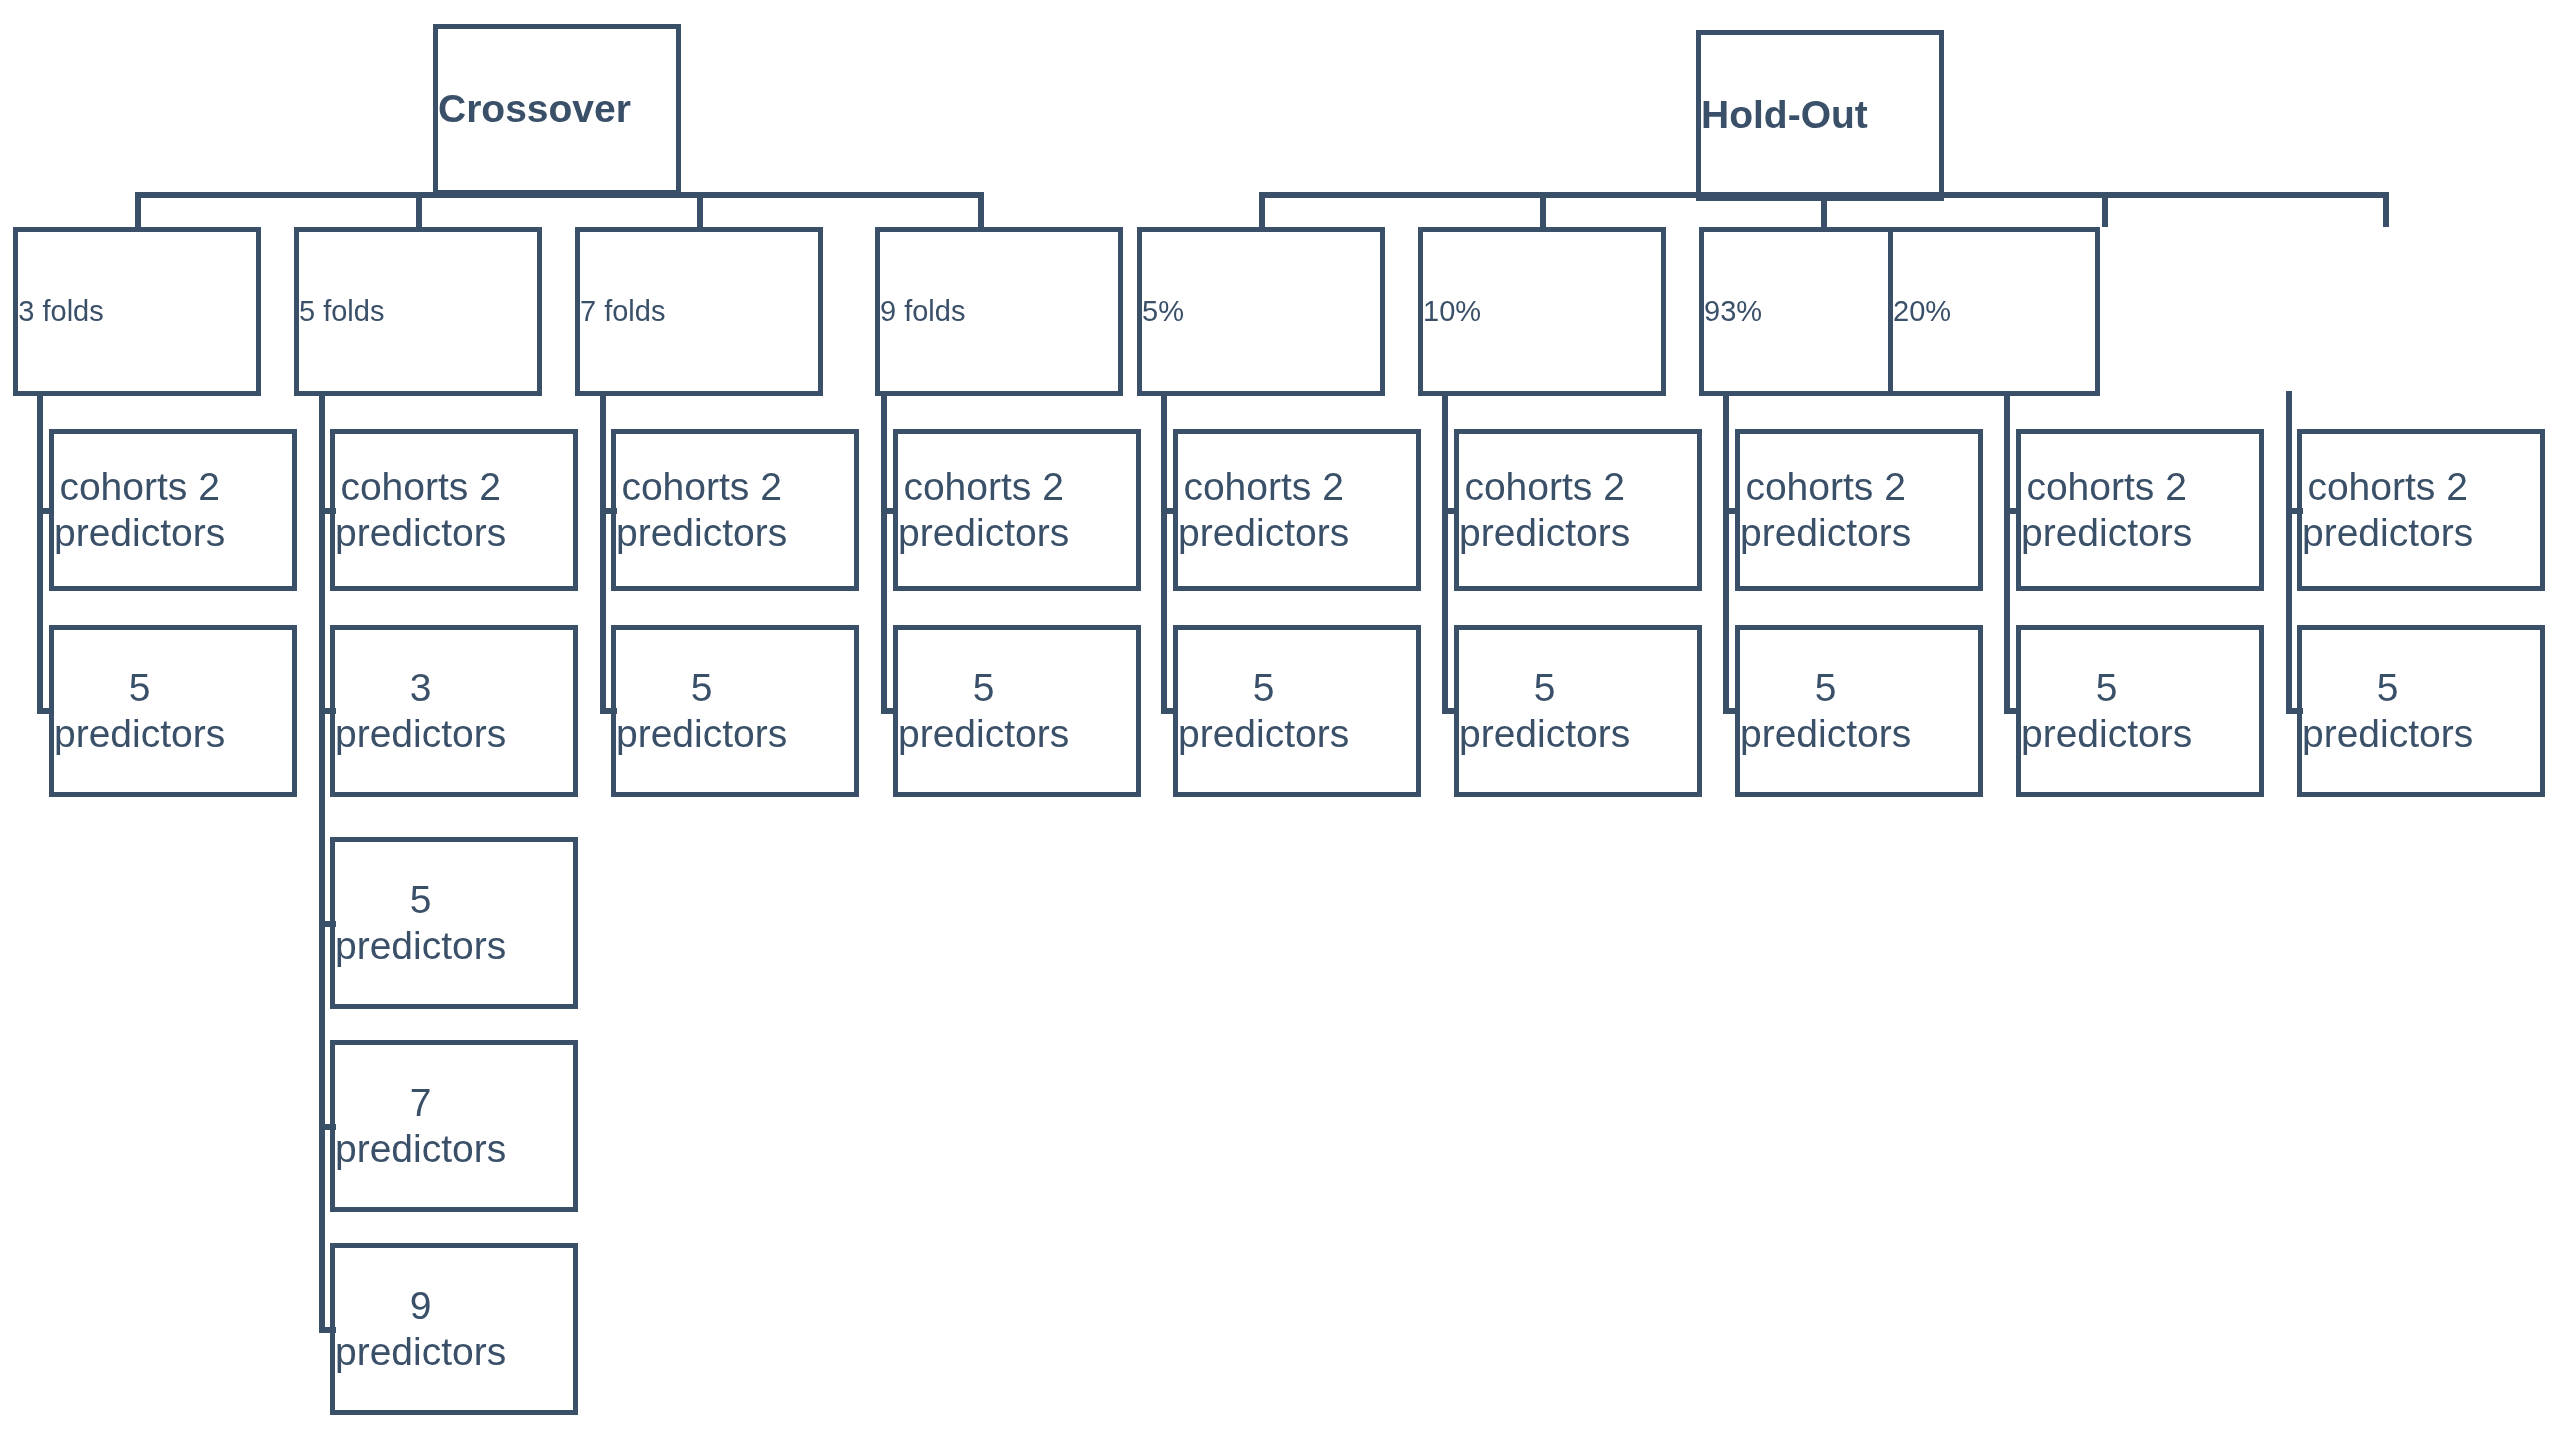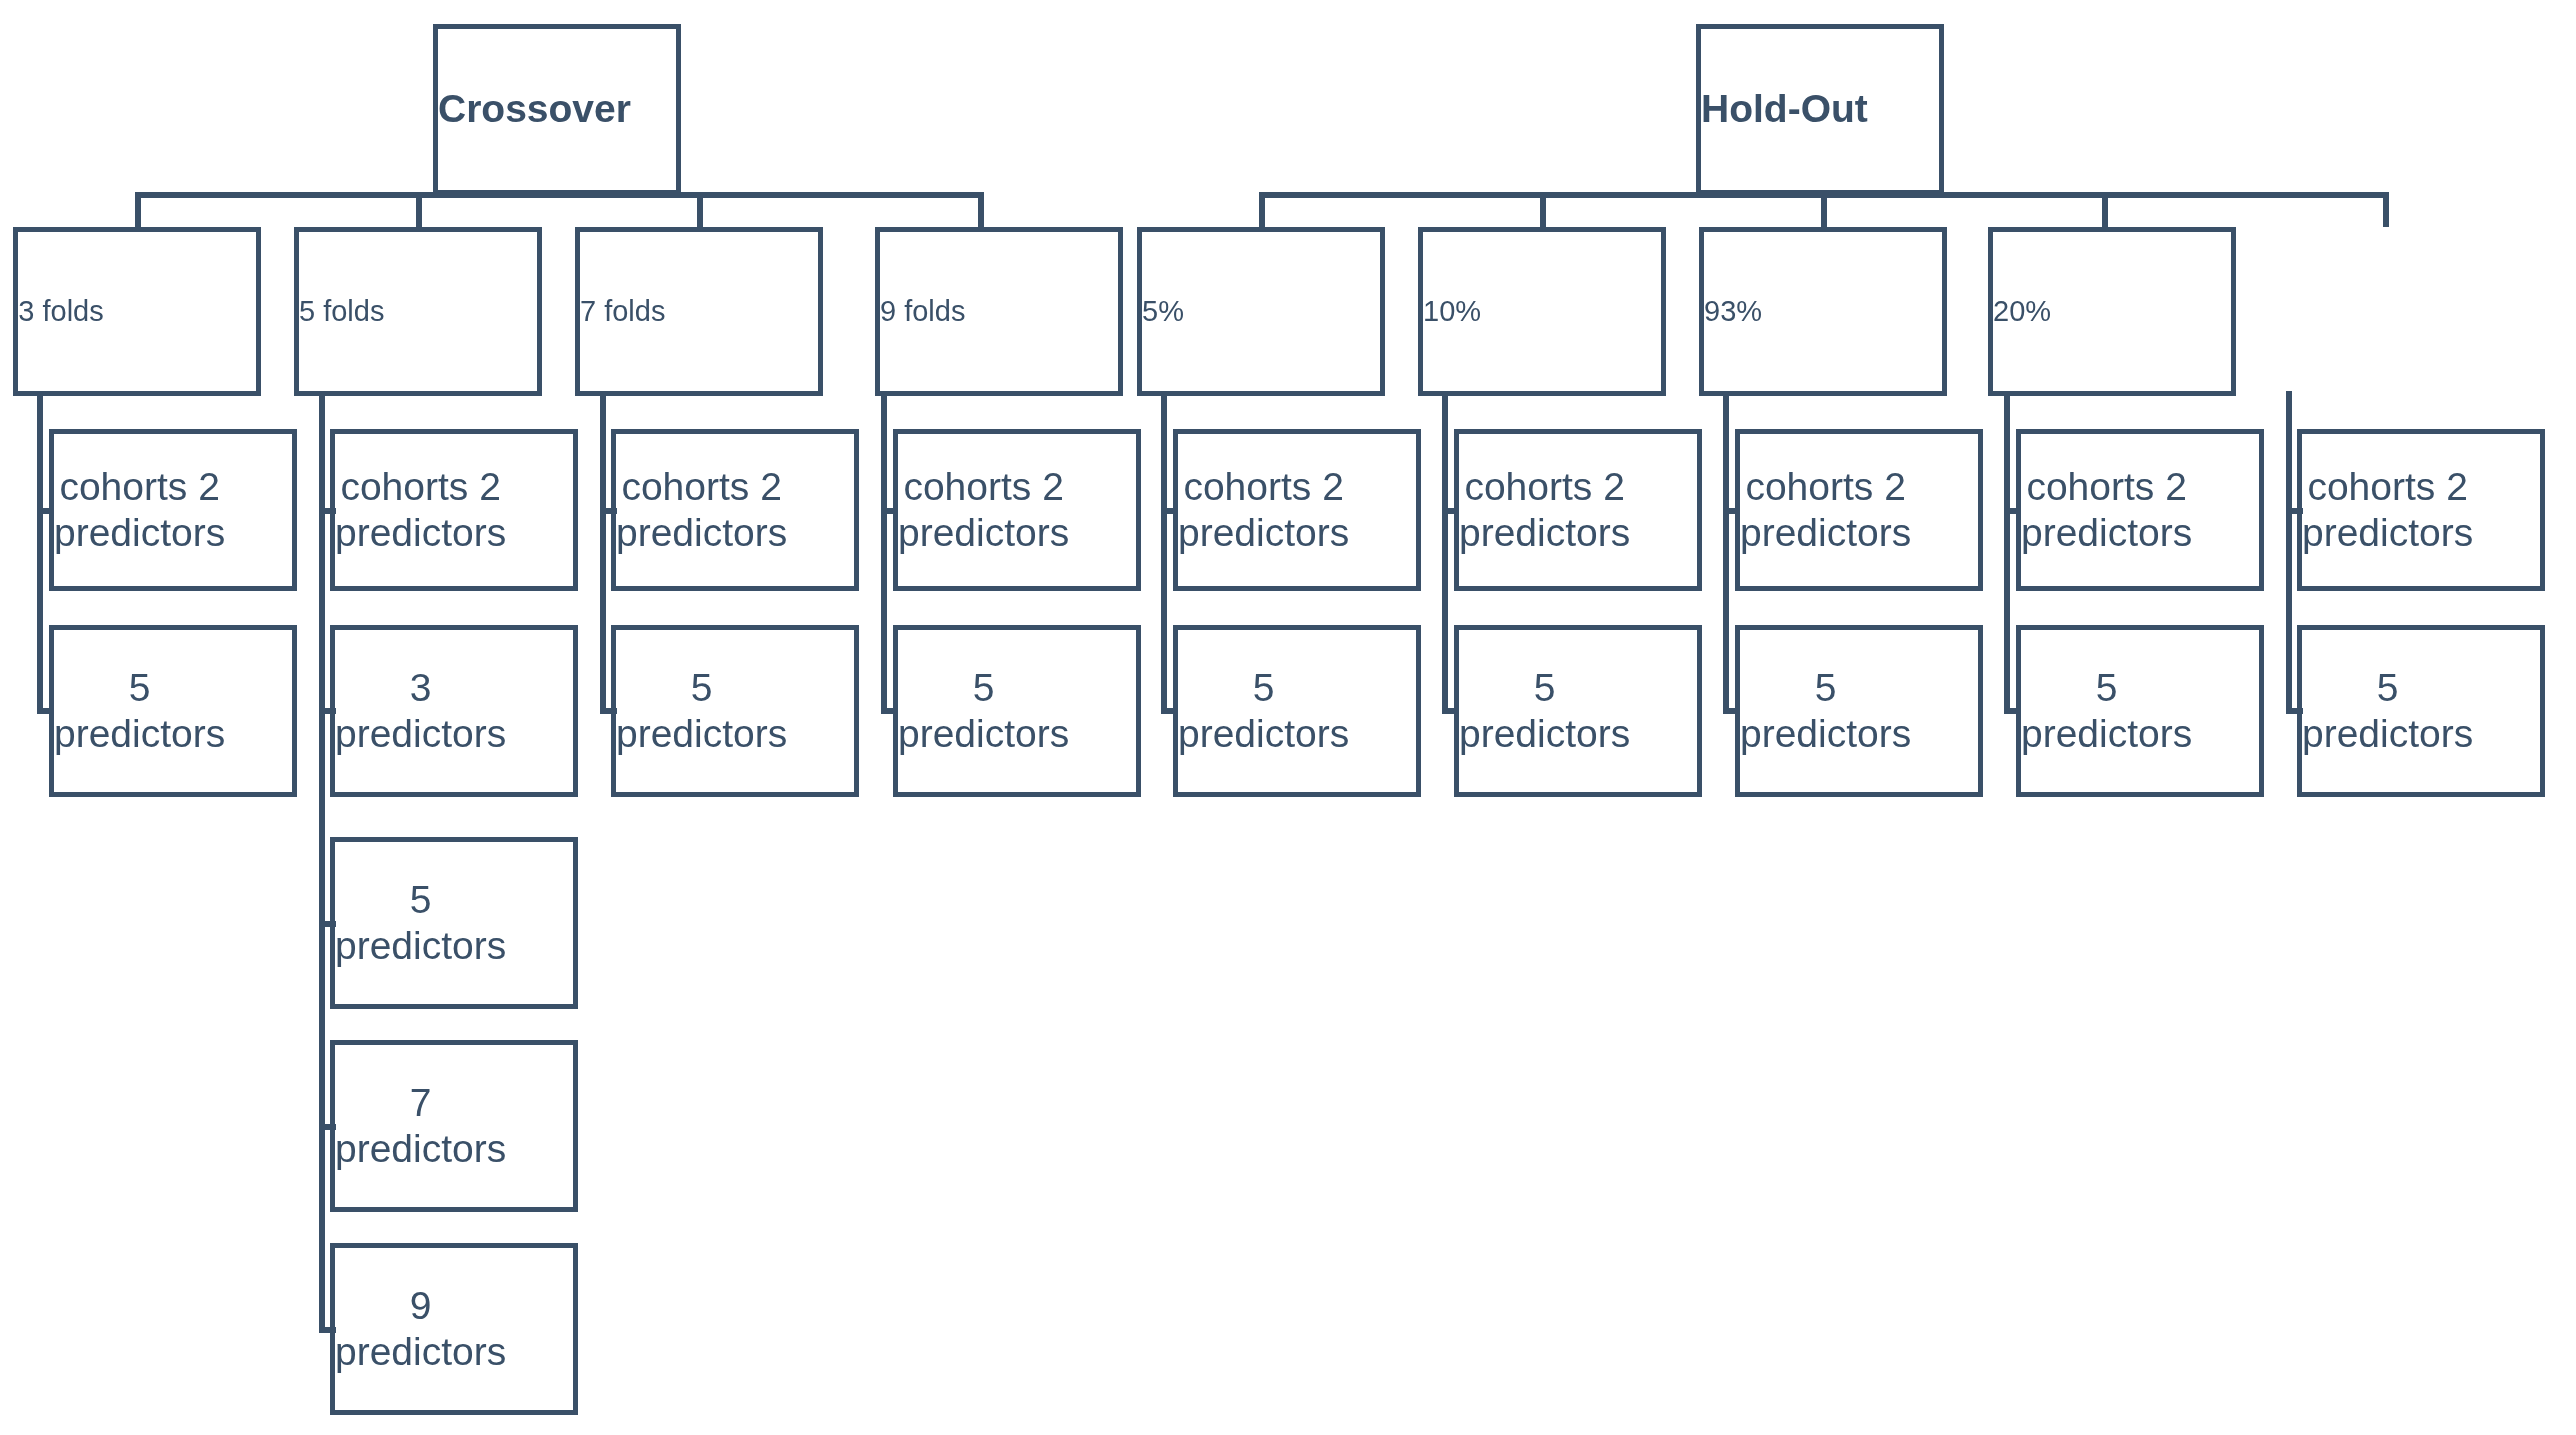--- a/index.html
+++ b/index.html
@@ -29,29 +29,29 @@
   .conn{
     position:absolute;
     background:#3a5068;
   }
 </style>
 </head>
 <body>
 
 <div id="canvas">
     <div class="node root" style="left: 433px; top: 24px; width: 248px; height: 171px;"><span>Crossover</span></div>
-    <div class="node root" style="left: 1696px; top: 24px; width: 248px; height: 171px;"><span>Hold-Out</span></div>
+    <div class="node root" style="left: 1696px; top: 30px; width: 248px; height: 171px;"><span>Hold-Out</span></div>
     <div class="node lvl1" style="left: 13.3px; top: 227px; width: 248px; height: 169px;"><span>3 folds</span></div>
     <div class="node lvl1" style="left: 294px; top: 227px; width: 248px; height: 169px;"><span>5 folds</span></div>
     <div class="node lvl1" style="left: 575px; top: 227px; width: 248px; height: 169px;"><span>7 folds</span></div>
     <div class="node lvl1" style="left: 875px; top: 227px; width: 248px; height: 169px;"><span>9 folds</span></div>
     <div class="node lvl1" style="left: 1137px; top: 227px; width: 248px; height: 169px;"><span>5%</span></div>
     <div class="node lvl1" style="left: 1418px; top: 227px; width: 248px; height: 169px;"><span>10%</span></div>
     <div class="node lvl1" style="left: 1699px; top: 227px; width: 248px; height: 169px;"><span>93%</span></div>
-    <div class="node lvl1" style="left: 1988px; top: 227px; width: 248px; height: 169px;"><span>20%</span></div>
+    <div class="node lvl1" style="left: 1888px; top: 227px; width: 212px; height: 169px;"><span>20%</span></div>
     <div class="conn" style="left: 555px; top: 195px; width: 5.5px; height: 2.3px;"></div>
     <div class="conn" style="left: 135px; top: 192px; width: 849px; height: 5.5px;"></div>
     <div class="conn" style="left: 135px; top: 192px; width: 5.5px; height: 35px;"></div>
     <div class="conn" style="left: 416px; top: 192px; width: 5.5px; height: 35px;"></div>
     <div class="conn" style="left: 697px; top: 192px; width: 5.5px; height: 35px;"></div>
     <div class="conn" style="left: 978px; top: 192px; width: 5.5px; height: 35px;"></div>
     <div class="conn" style="left: 1818px; top: 195px; width: 5.5px; height: 2.3px;"></div>
     <div class="conn" style="left: 1259px; top: 192px; width: 1130px; height: 5.5px;"></div>
     <div class="conn" style="left: 1259px; top: 192px; width: 5.5px; height: 35px;"></div>
     <div class="conn" style="left: 1540px; top: 192px; width: 5.5px; height: 35px;"></div>

